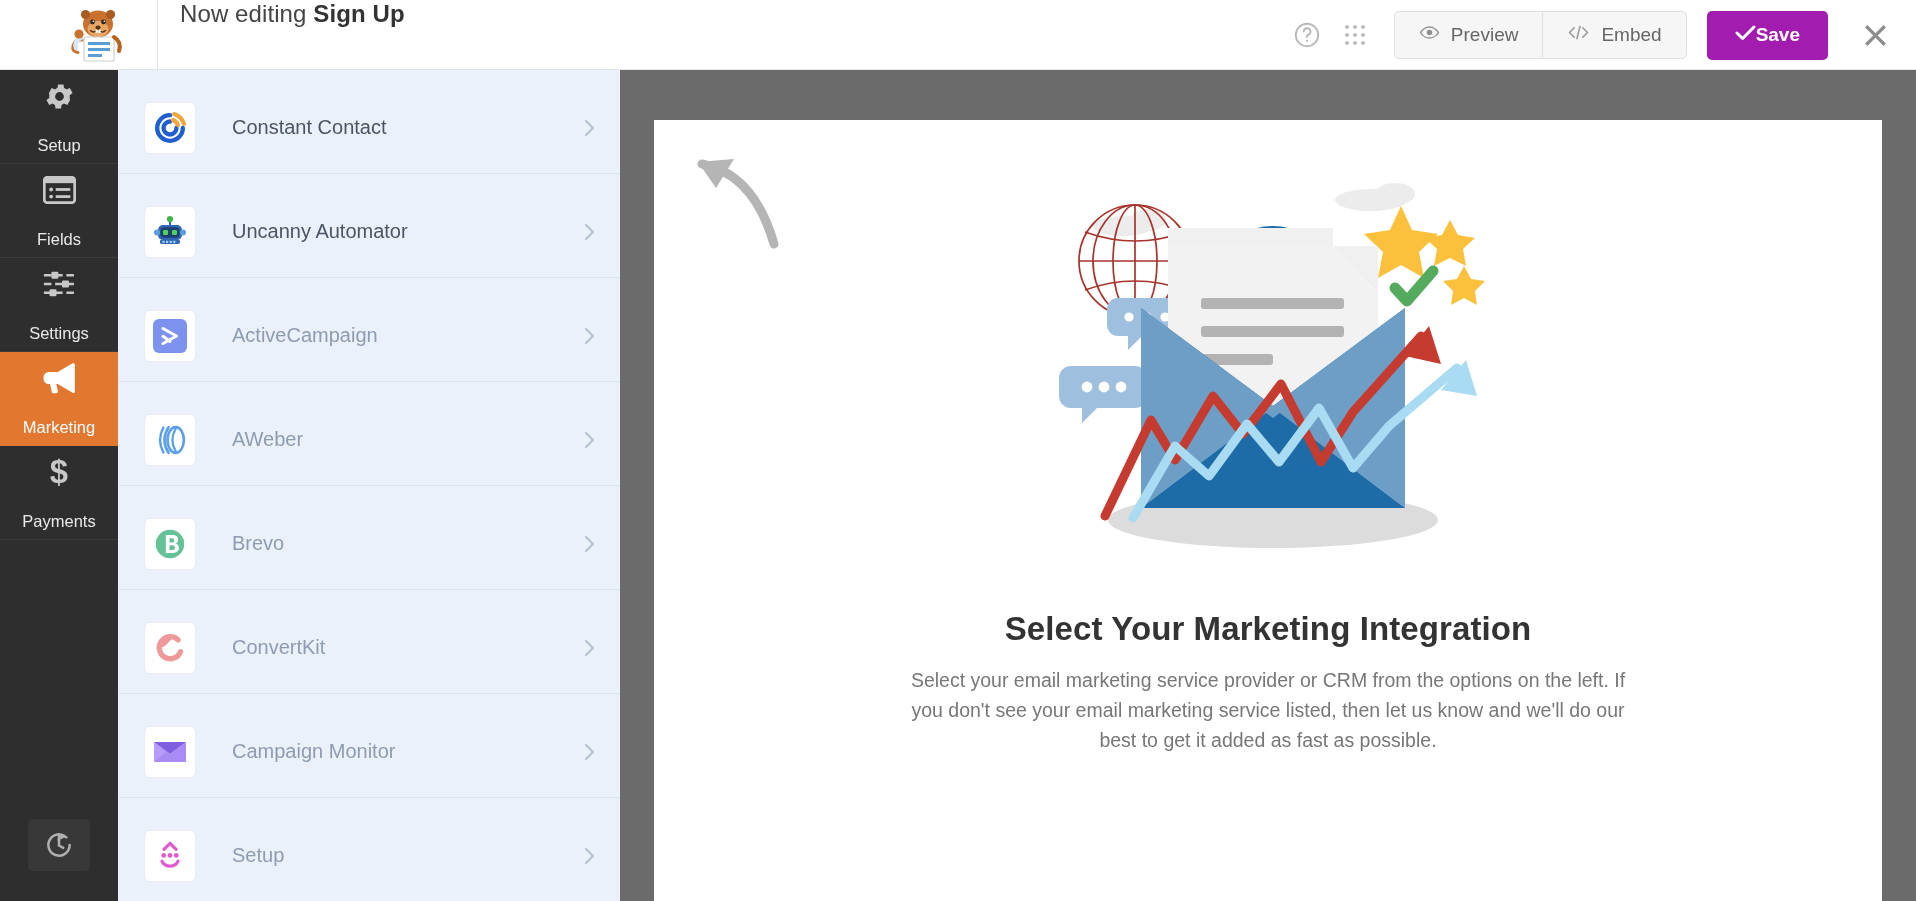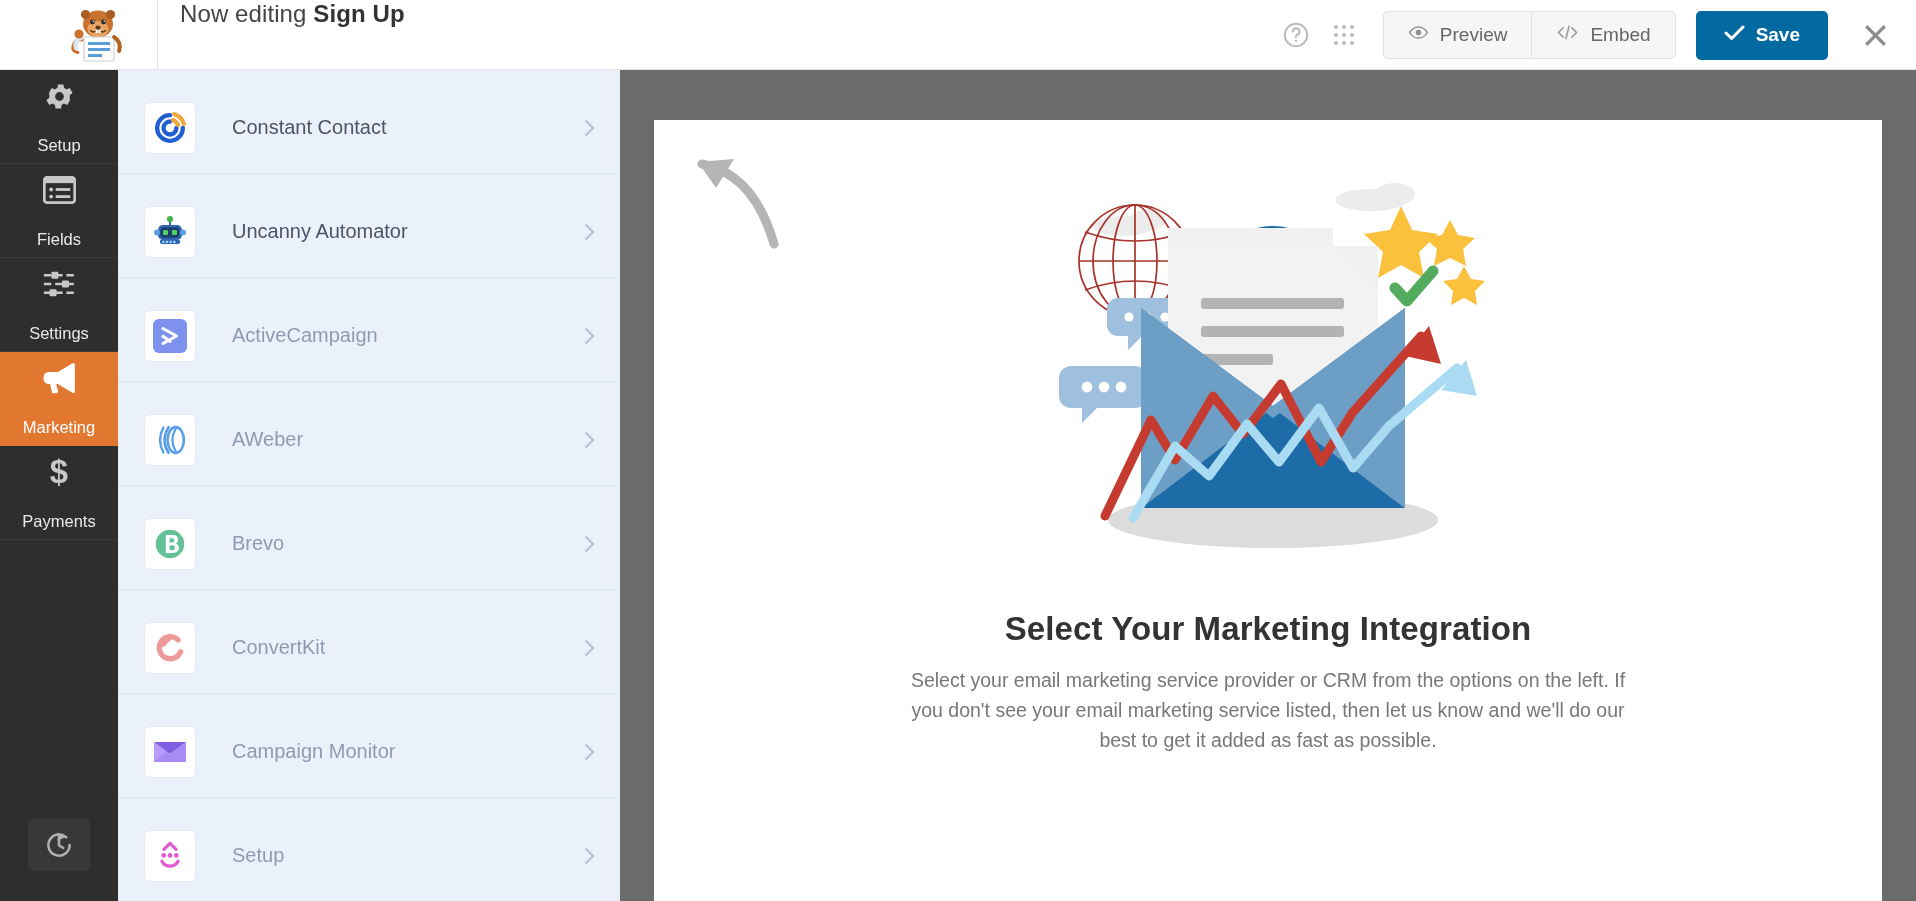--- a/index.html
+++ b/index.html
@@ -39,23 +39,23 @@
   .btn-group { display: flex; align-items: center; }
   .btn {
     display: flex; align-items: center; gap: 11px;
     height: 48px; padding: 0 24px; font-size: 19px;
     background: #f6f6f6; color: #666; cursor: pointer;
     border: 1px solid #e0e0e0; white-space: nowrap;
   }
   .btn.preview { border-radius: 5px 0 0 5px; border-right: none; }
   .btn.embed { border-radius: 0 5px 5px 0; }
   .btn-save {
-    display: flex; align-items: center; gap: 11px;
+    display: flex; align-items: center; 
     height: 49px; padding: 0 28px; margin-left: 20px;
-    background: #0369a1; color: #fff; font-size: 19px; font-weight: 700;
+    background: #a21caf; color: #fff; font-size: 19px; font-weight: 700;
     border-radius: 5px; cursor: pointer; border: none;
   }
   .close-wrap {
     display:flex; align-items:center; justify-content:center;
     width: 82px; height: 70px; margin-left: 6px; cursor: pointer;
   }
 
   
   .sidebar {
     position: absolute; left: 0; top: 70px; width: 118px; height: 831px;

